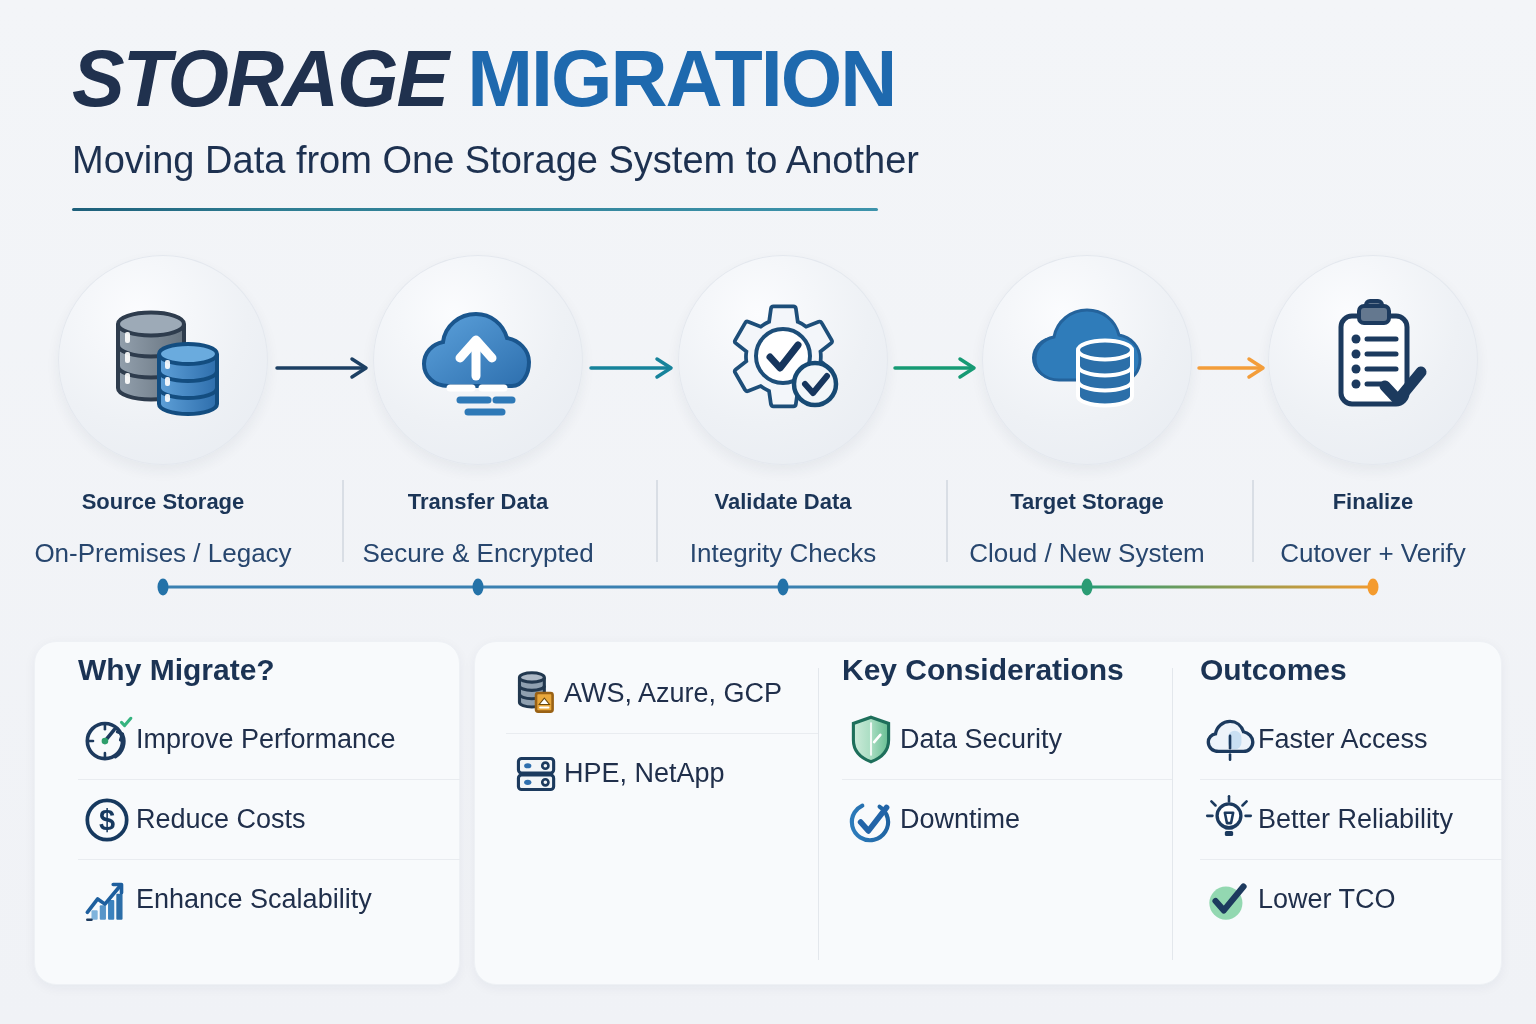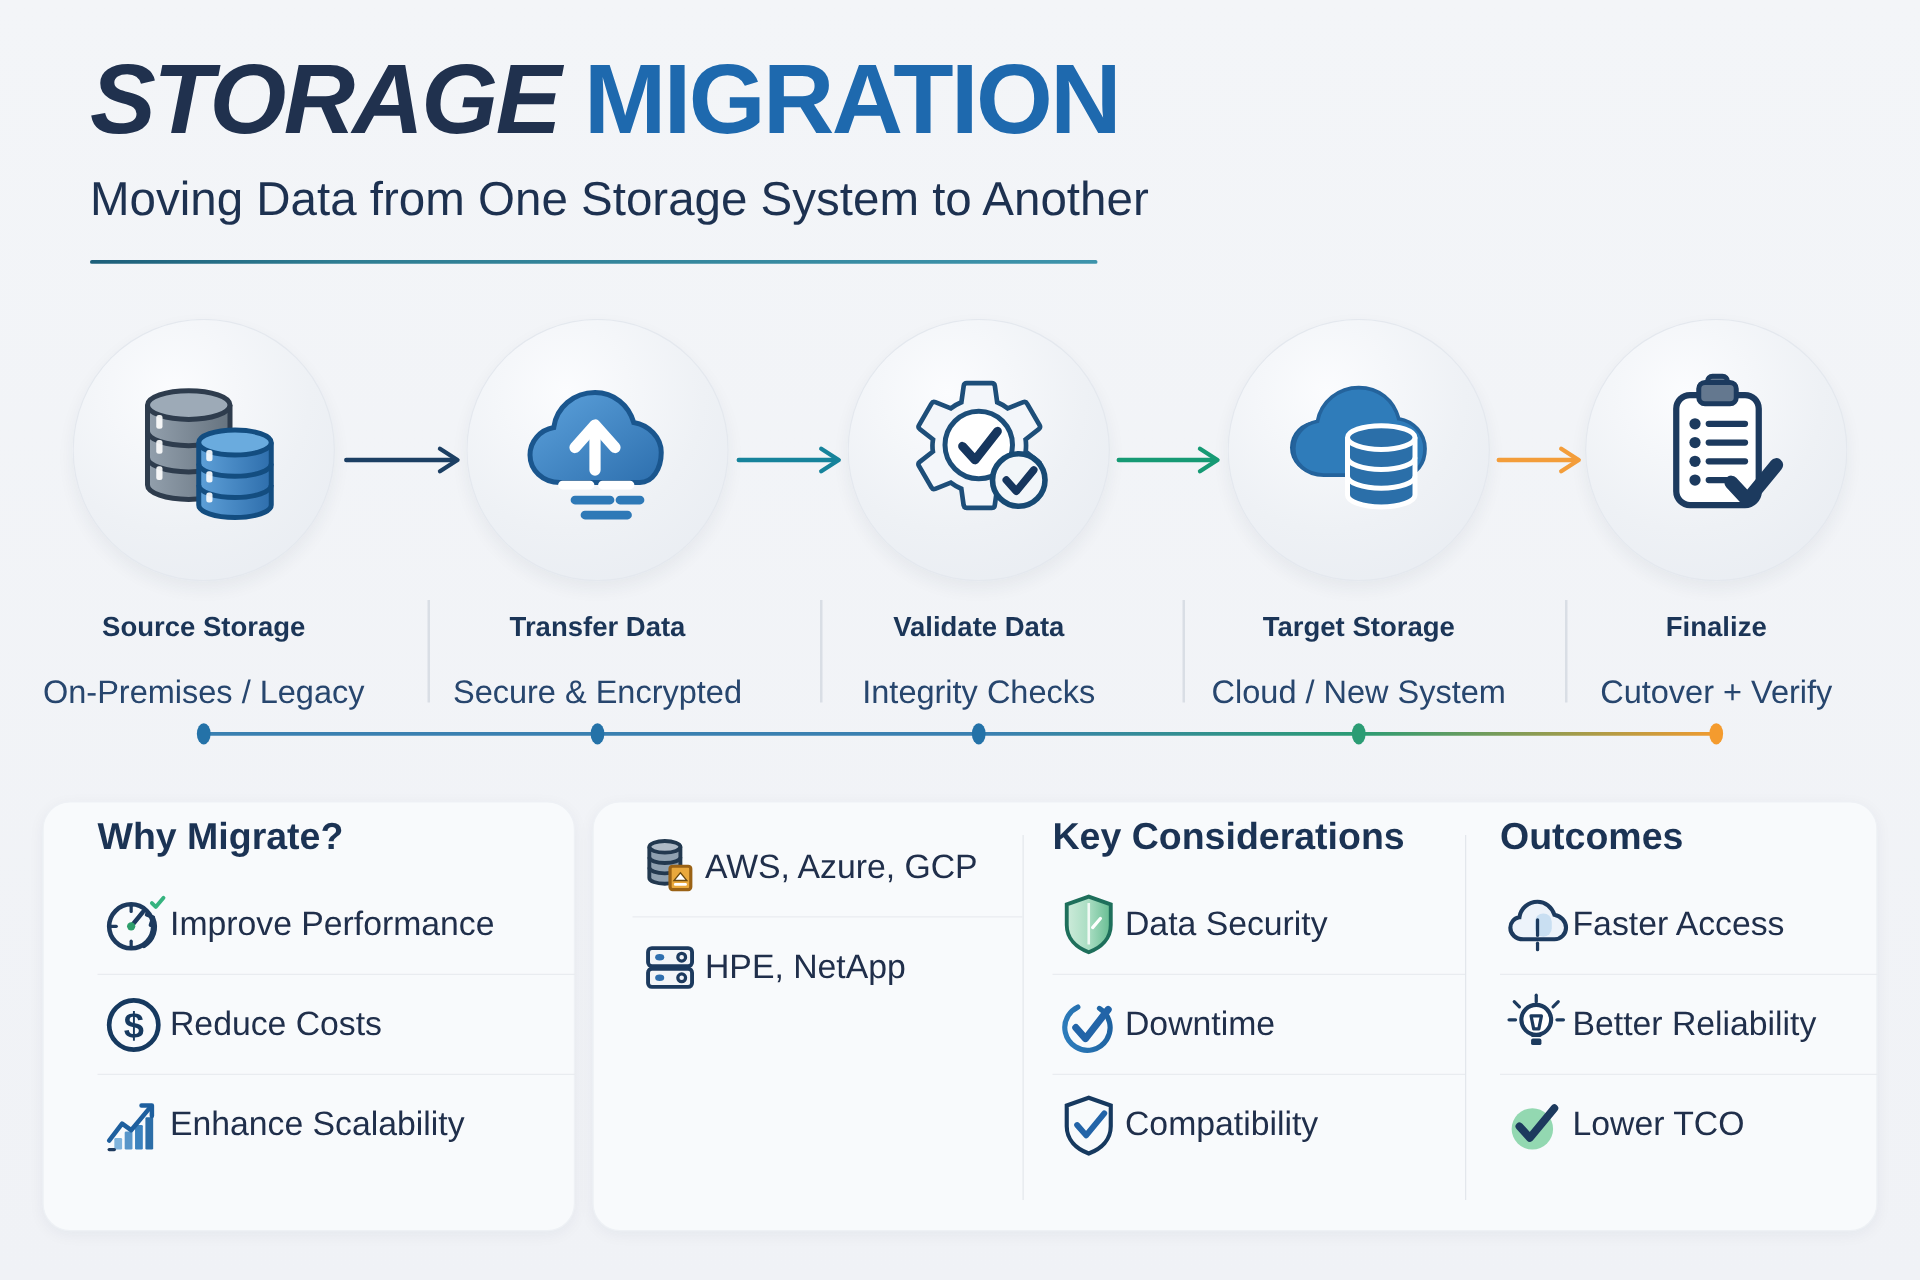--- a/index.html
+++ b/index.html
@@ -331,29 +331,20 @@
                 <stop offset="0" stop-color="#2f80c0"></stop>
                   <stop offset="1" stop-color="#1b5d9b"></stop>
               </linearGradient>
             </defs>
             <circle cx="27" cy="30" r="17.5" fill="none" stroke="url(#cc)" stroke-width="4" stroke-dasharray="92 18" stroke-linecap="round" transform="rotate(-58 27 30)"></circle>
             <path d="M18,30 L25.5,38.5 L43,16" fill="none" stroke="#2264a8" stroke-width="5.5" stroke-linecap="round" stroke-linejoin="round"></path>
           </svg>
         </span>
         <span class="rlabel">Downtime</span>
       </div>
-      <div class="row">
-        <span class="ric">
-          <svg viewBox="0 0 56 56">
-            <path d="M28,7 L45,13 V29 C45,39.5 37.5,46.5 28,50 C18.5,46.5 11,39.5 11,29 V13 Z" fill="#f7fafc" stroke="#16395f" stroke-width="3.2"></path>
-            <path d="M19,28 l7,8 l14,-17" fill="none" stroke="#2264a8" stroke-width="4.5" stroke-linecap="round" stroke-linejoin="round"></path>
-          </svg>
-        </span>
-        <span class="rlabel">Compatibility</span>
-      </div>
     </div>
   </section>
 
   <section class="panel" style="left:1172px;width:330px;padding-left:28px;">
     <h2>Outcomes</h2>
     <div class="rows">
       <div class="row">
         <span class="ric">
           <svg viewBox="0 0 56 56">
             <path d="M42,40 H18 C12,40 8,36 8,31 C8,27 11,23.5 15,23 C16,16 22,11 29,11 C35,11 40,15 42,21 C47,22 51,26 51,31 C51,36 47,40 42,40 Z" fill="#edf3fa"></path>

